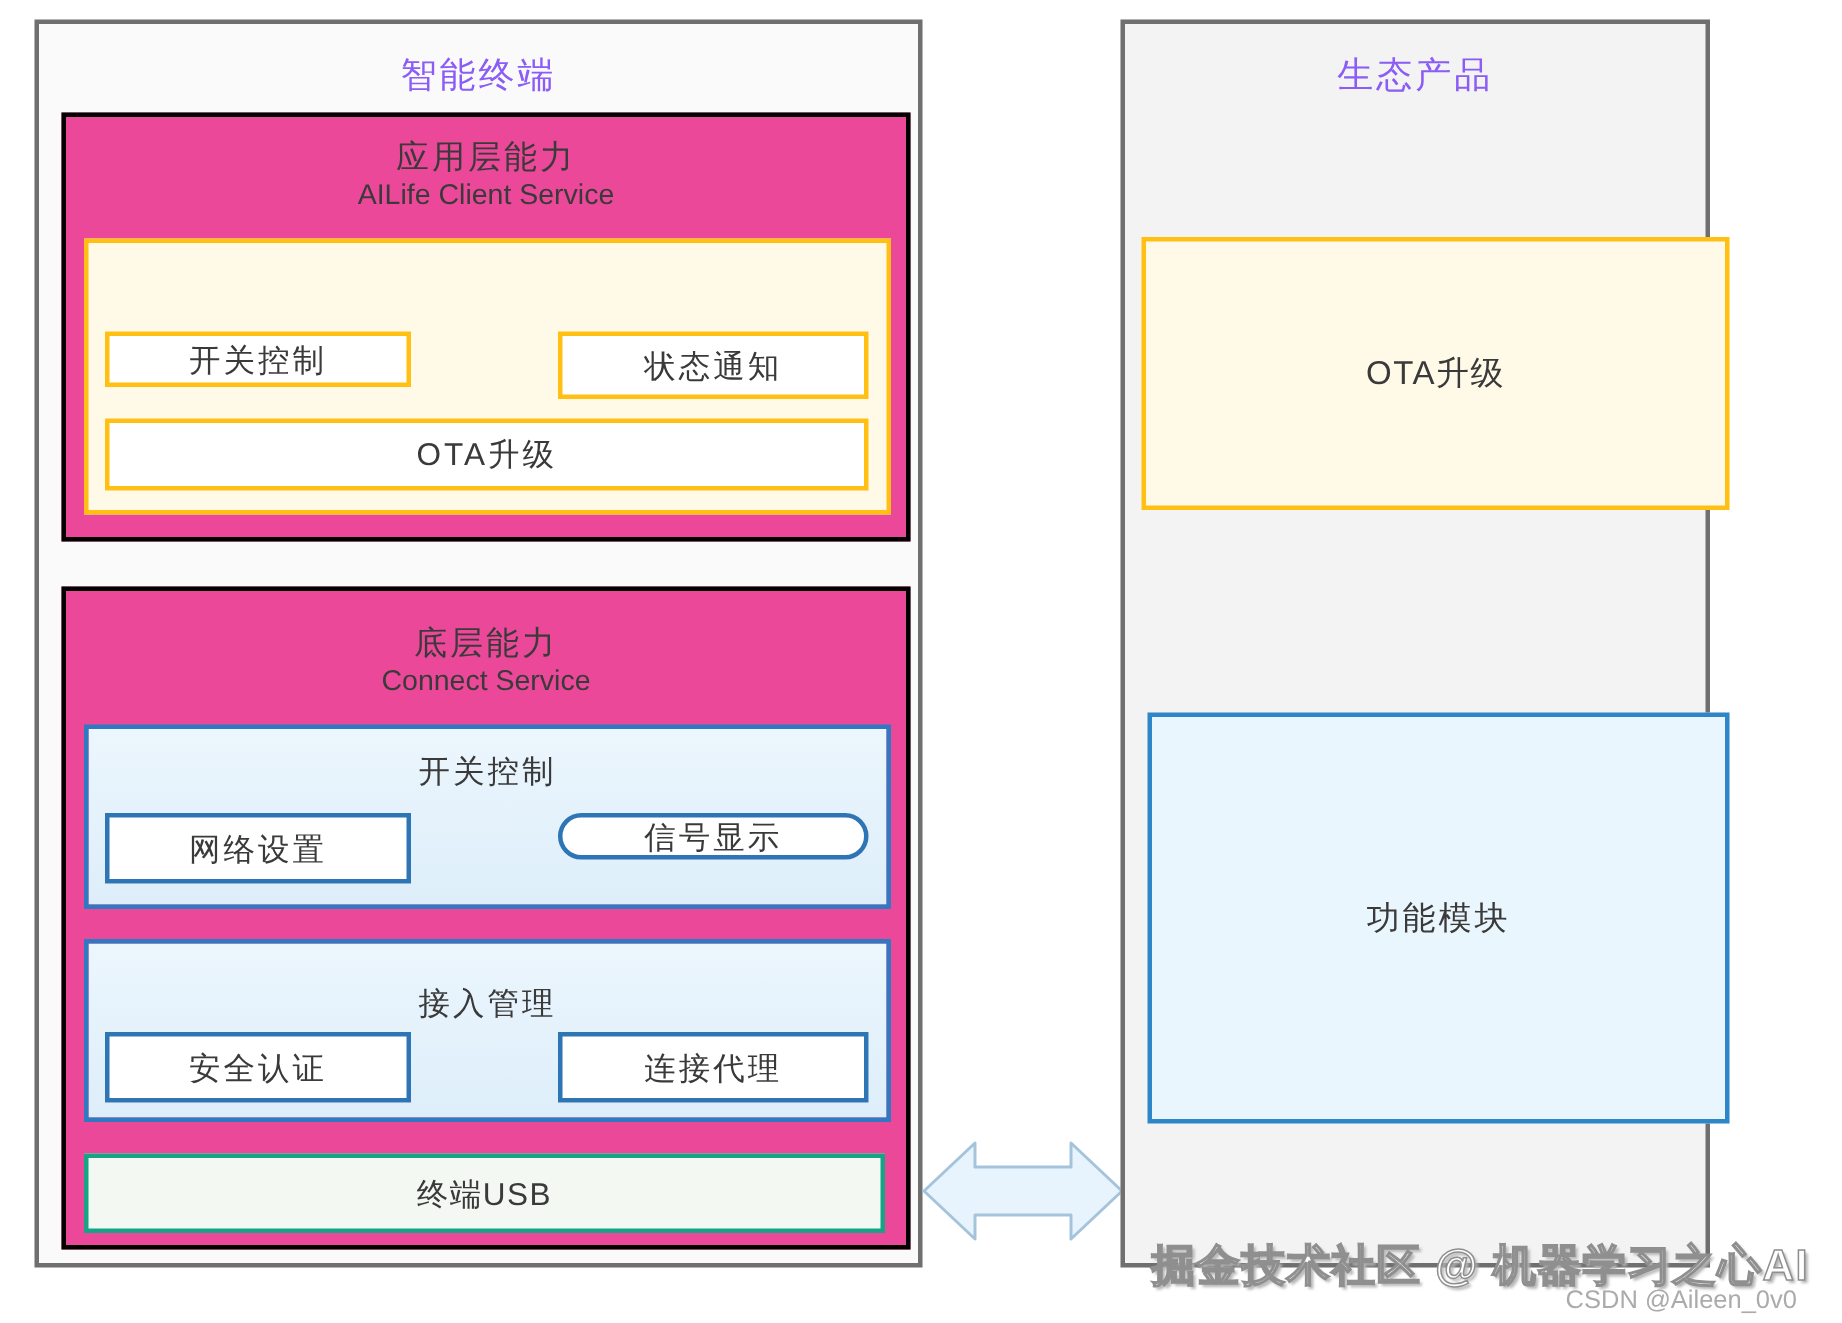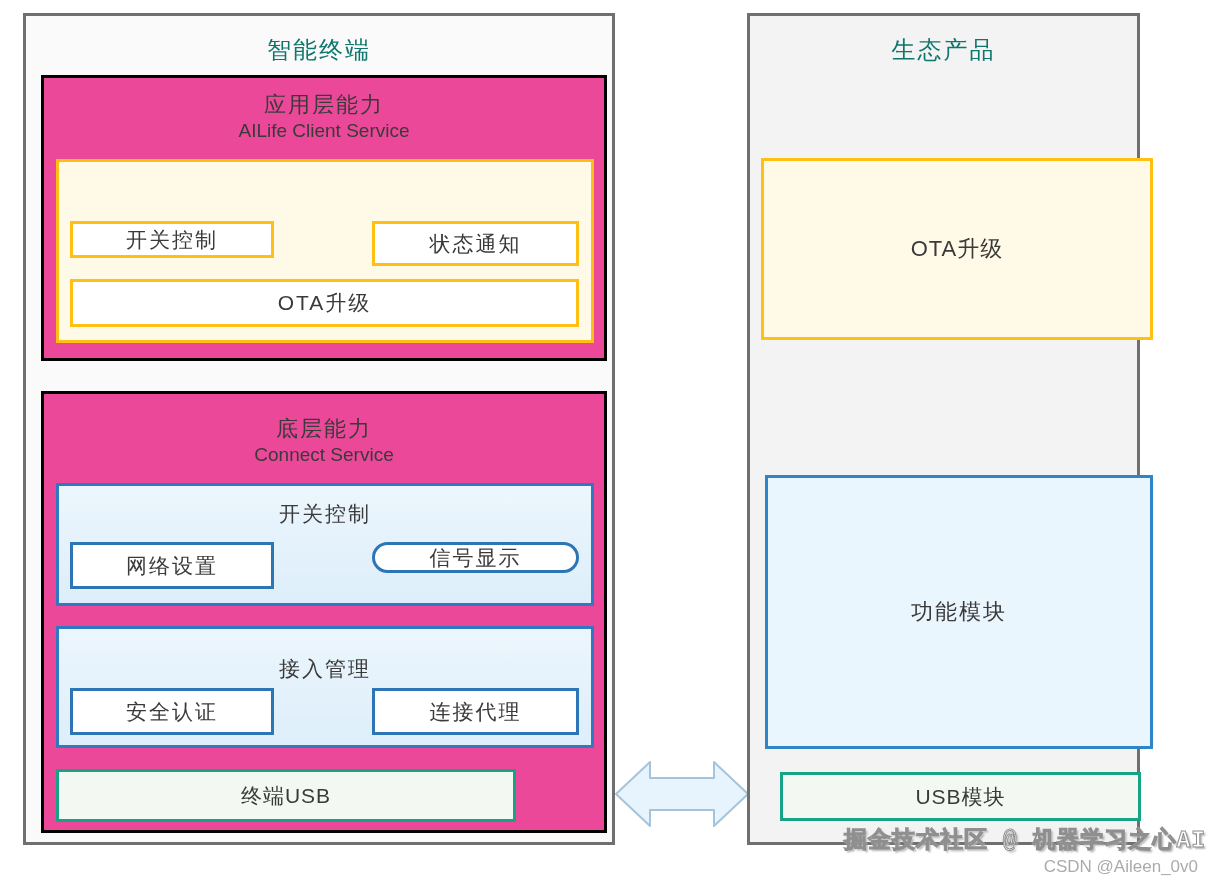--- a/index.html
+++ b/index.html
@@ -21,21 +21,21 @@
   .panel-left {
     left: 23px; top: 13px; width: 592px; height: 832px;
     background: #fafafa; border: 3px solid #6f6f6f;
   }
   .panel-right {
     left: 747px; top: 13px; width: 393px; height: 832px;
     background: #f3f3f3; border: 3px solid #6f6f6f;
   }
   .panel-title {
     width: 100%; top: 18px; text-align: center;
-    font-size: 24px; color: #0f766e; letter-spacing: 2px;
+    font-size: 24px; color: #8b5cf6; letter-spacing: 2px;
   }
 
   
   .section {
     left: 15px; width: 566px;
     background: #ec4899; border: 3px solid #000000;
   }
   .section-a { top: 59px; height: 286px; }
   .section-b { top: 375px; height: 442px; }
   .section-title {
@@ -77,26 +77,25 @@
   }
   .fill-blue {
     display: flex; align-items: center; justify-content: center;
     border: 3px solid #2e86c8; background: #eaf6fd;
     font-size: 22px; letter-spacing: 2px;
   }
 
   
   .wm-big {
     right: 22px; top: 824px;
-    font-size: 23px; font-weight: bold; letter-spacing: 1px;
+    font-size: 29px; font-weight: bold; letter-spacing: 1px;
     color: #ffffff;
     -webkit-text-stroke: 1px #8f8f8f;
     text-shadow: 2px 2px 2px #b5b5b5;
     white-space: nowrap;
-    font-family: Liberation Mono, monospace;
   }
   .wm-small {
     right: 30px; top: 857px;
     font-size: 17px; color: #ababab; white-space: nowrap;
   }
 </style>
 </head>
 <body>
 
 <div class="canvas">
@@ -124,36 +123,35 @@
         <div class="abs item-box item-blue" style="left:11px; top:56px; width:204px; height:47px;">网络设置</div>
         <div class="abs item-box item-blue" style="left:313px; top:56px; width:207px; height:31px;border-radius:21px;">信号显示</div>
       </div>
 
       <div class="abs group-blue" style="left:12px; top:232px; width:538px; height:122px;">
         <div class="abs group-title" style="top:26px;">接入管理</div>
         <div class="abs item-box item-blue" style="left:11px; top:59px; width:204px; height:47px;">安全认证</div>
         <div class="abs item-box item-blue" style="left:313px; top:59px; width:207px; height:47px;">连接代理</div>
       </div>
 
-      <div class="abs box-green" style="left:12px; top:375px; width:460px; height:53px;">终端USB</div>
+      <div class="abs box-green" style="left:12px; top:375px; width:534px; height:53px;">终端USB</div>
     </div>
   </div>
 
   <div class="abs" style="left:614px; top:755px; width:136px; height:78px;">
     <svg width="136" height="78" viewBox="0 0 136 78" xmlns="http://www.w3.org/2000/svg">
       <polygon points="2,39 36,7 36,23 100,23 100,7 134,39 100,71 100,55 36,55 36,71" fill="#e7f4fd" stroke="#a5c4db" stroke-width="2" stroke-linejoin="round"></polygon>
     </svg>
   </div>
 
   <div class="abs panel-right">
     <div class="abs panel-title">生态产品</div>
 
     <div class="abs fill-yellow" style="left:11px; top:142px; width:392px; height:182px;">OTA升级</div>
 
     <div class="abs fill-blue" style="left:15px; top:459px; width:388px; height:274px;">功能模块</div>
 
-    <div class="abs box-green" style="left:30px; top:756px; width:361px; height:49px;">USB模块</div>
   </div>
 
   <div class="abs wm-big">掘金技术社区 @ 机器学习之心AI</div>
   <div class="abs wm-small">CSDN @Aileen_0v0</div>
 
 </div>
 
 </body></html>

